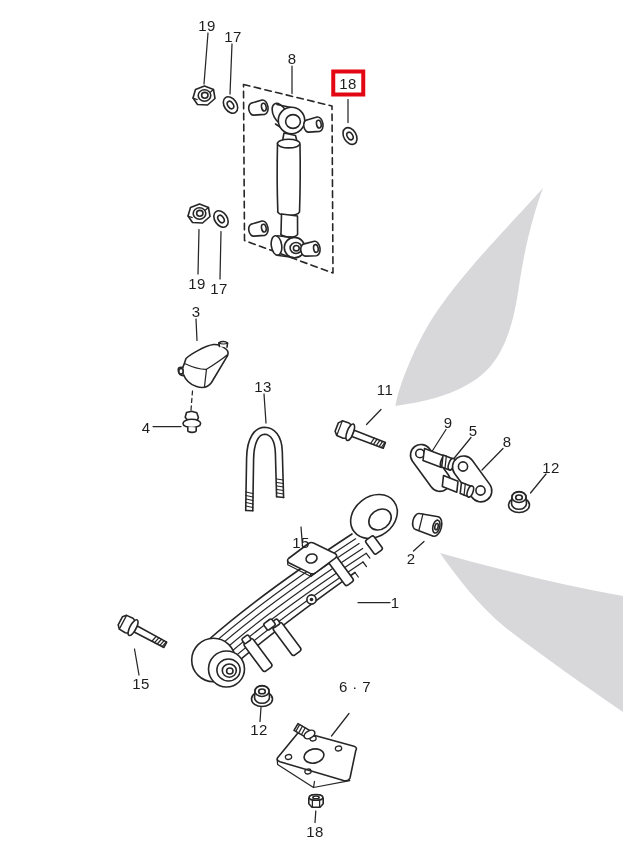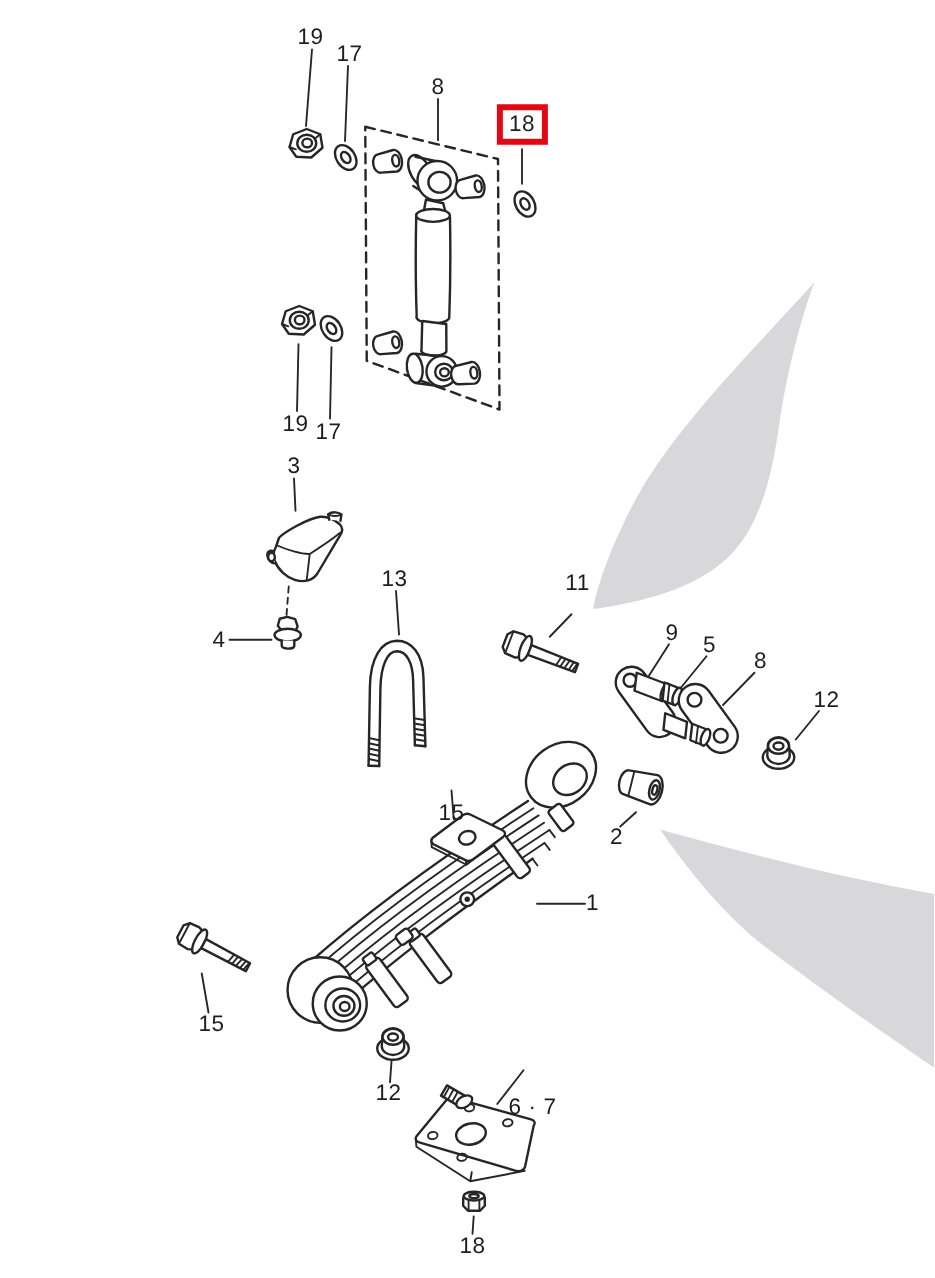--- a/index.html
+++ b/index.html
@@ -282,17 +282,17 @@
   <div class="callout" style="left:385px; top:389px">11</div>
   <div class="callout" style="left:448px; top:422px">9</div>
   <div class="callout" style="left:473px; top:430px">5</div>
   <div class="callout" style="left:507px; top:441px">8</div>
   <div class="callout" style="left:551px; top:467px">12</div>
   <div class="callout" style="left:411px; top:558px">2</div>
   <div class="callout" style="left:301px; top:542px">15</div>
   <div class="callout" style="left:395px; top:602px">1</div>
   <div class="callout" style="left:141px; top:683px">15</div>
   <div class="callout" style="left:259px; top:729px">12</div>
-  <div class="callout" style="left:355px; top:738px">6 · 7</div>
+  <div class="callout" style="left:355px; top:686px">6 · 7</div>
   <div class="callout" style="left:315px; top:831px">18</div>
 </div>
 
 </div>
 
 </body></html>

